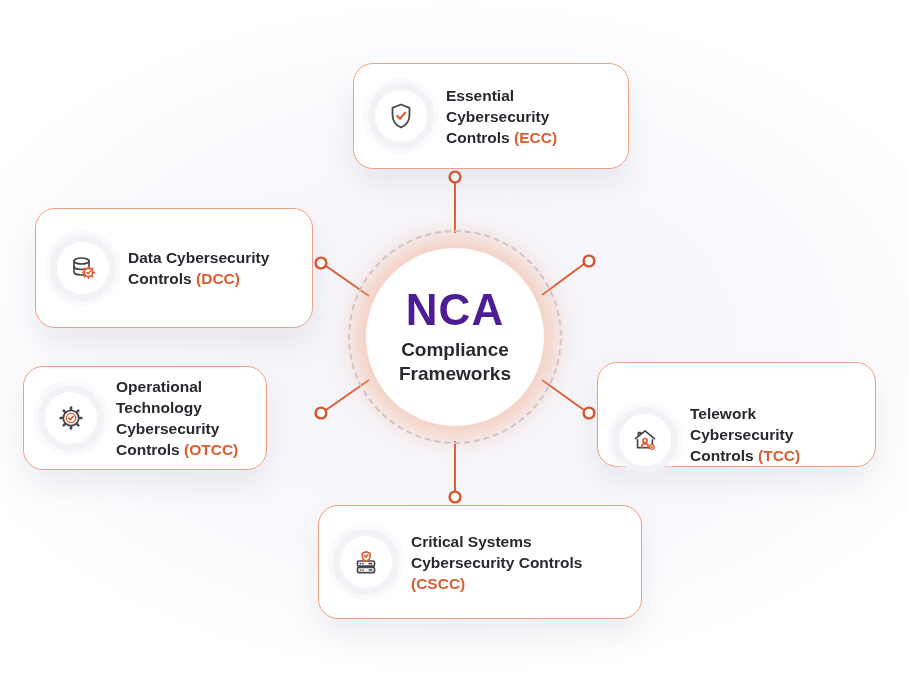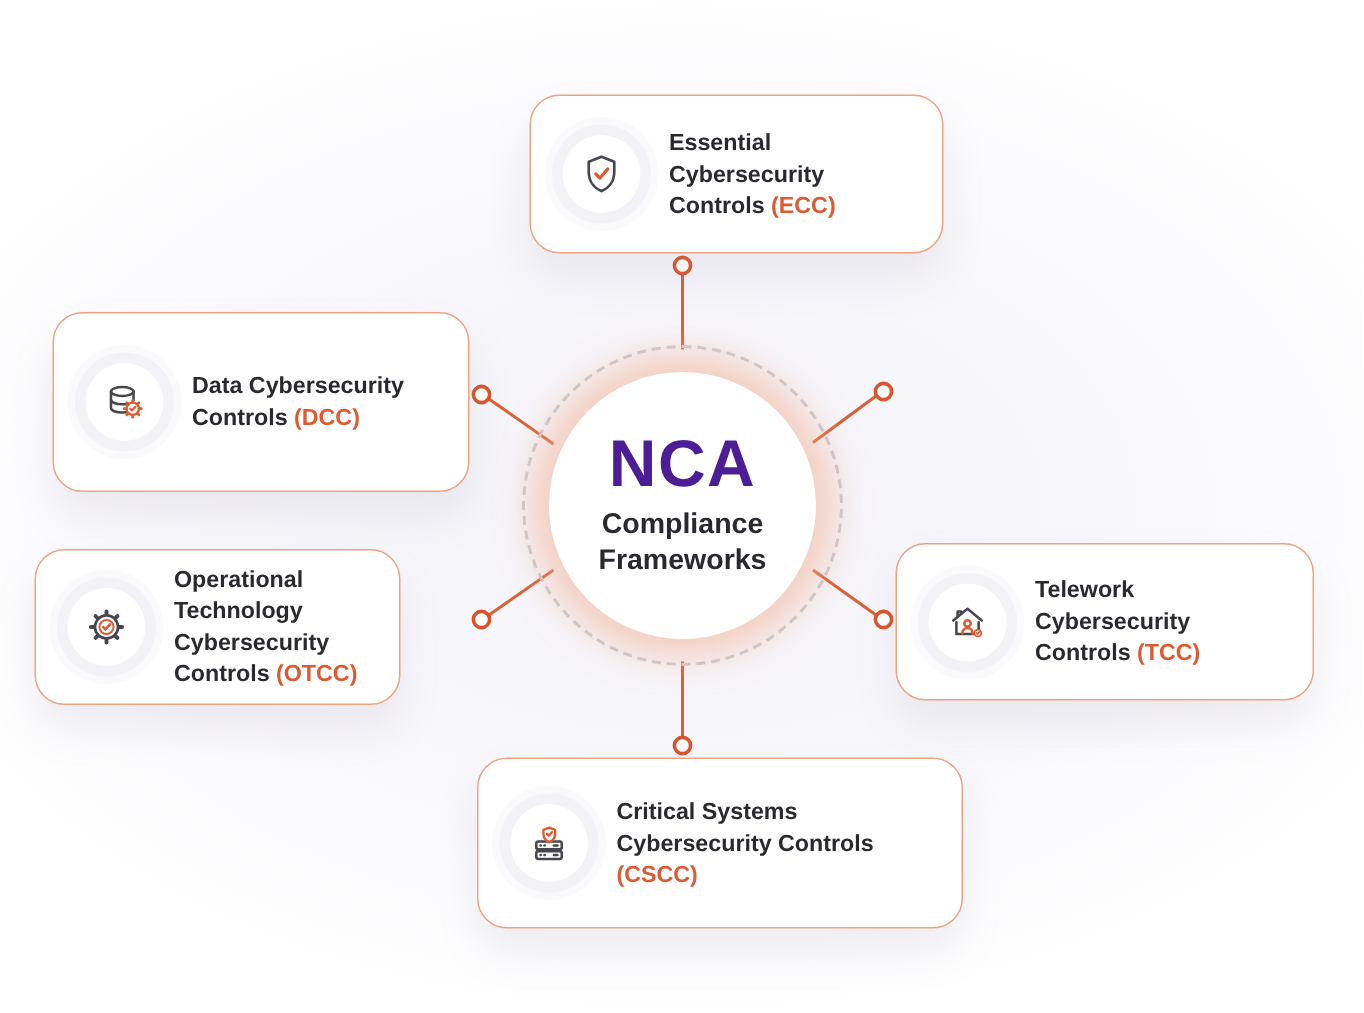--- a/index.html
+++ b/index.html
@@ -60,21 +60,21 @@
   .card-text{
     font-size:15.5px;line-height:21px;font-weight:600;color:#2A2930;
     max-width:186px;
   }
   .code{color:#DD5B31;font-weight:700;}
 
   #card-ecc  {left:318px;top:63px; width:276px;height:106px;margin-left:35px;}
   #card-dcc  {left:35px; top:208px;width:278px;height:120px;}
   #card-ccc  {left:597px;top:206px;width:279px;height:104px;}
   #card-otcc {left:23px; top:366px;width:244px;height:104px;}
-  #card-tcc  {left:597px;top:362px;width:279px;height:105px;}
+  #card-tcc  {left:597px;top:362px;width:279px;height:105px;align-items:flex-end;}
   #card-cscc {left:318px;top:505px;width:324px;height:114px;}
 </style>
 </head>
 <body>
 
 <div class="canvas">
 
   <svg class="connectors" viewBox="0 0 909 675" xmlns="http://www.w3.org/2000/svg">
     <g stroke="#DC5F35" stroke-width="2" fill="none">
       <line x1="455" y1="182" x2="455" y2="233"></line>

